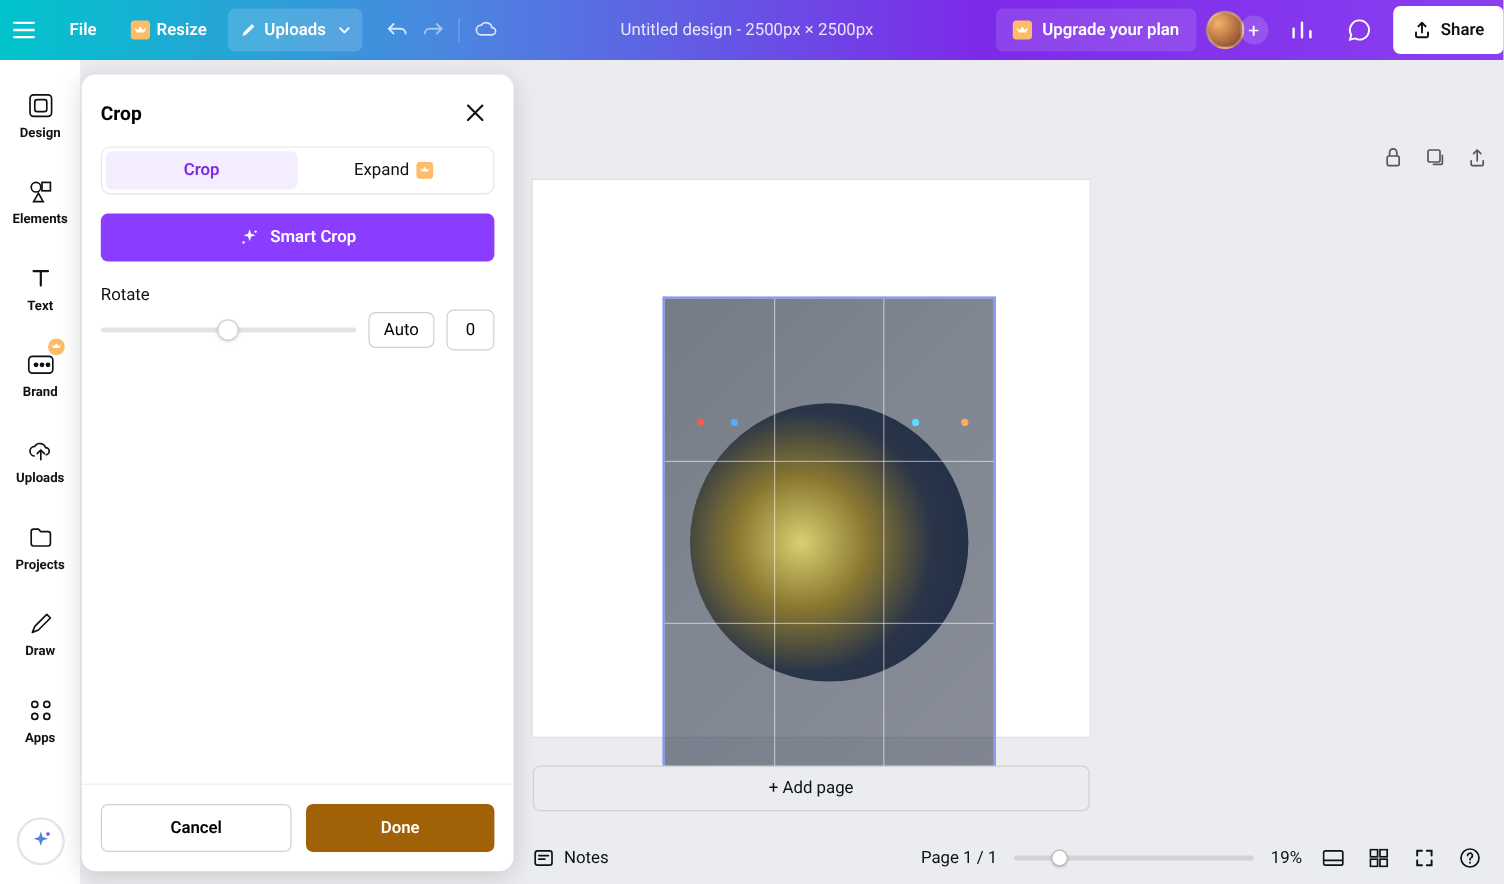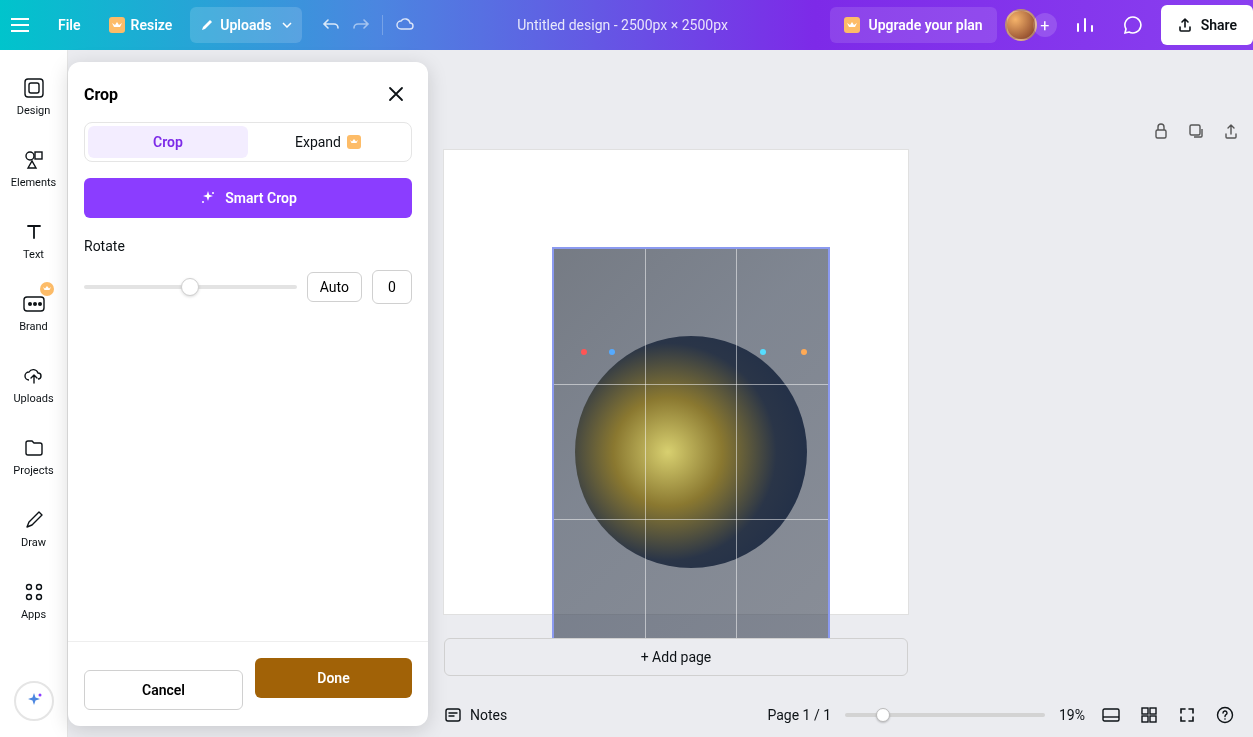--- a/index.html
+++ b/index.html
@@ -20,44 +20,44 @@
 .doc-title { flex: 1; text-align: center; font-size: 14px; color: rgba(255,255,255,.85); }
 .upgrade-btn { background: rgba(255,255,255,.12); padding: 0 14px; height: 36px; border-radius: 6px; display: flex; align-items: center; gap: 8px; font-size: 14px; font-weight: 600; cursor: pointer; }
 .avatar-group { display: flex; align-items: center; }
 .avatar { width: 32px; height: 32px; border-radius: 50%; background: radial-gradient(circle at 30% 30%, #f5b36a, #7a3520); border: 2px solid rgba(255,255,255,.3); }
 .avatar-plus { width: 24px; height: 24px; border-radius: 50%; background: rgba(255,255,255,.15); display: flex; align-items: center; justify-content: center; margin-left: -4px; font-size: 16px; cursor:pointer; }
 .round-btn { width: 40px; height: 40px; border-radius: 6px; display: flex; align-items: center; justify-content: center; cursor: pointer; }
 .share-btn { background: #fff; color: #0d1216; padding: 0 16px; height: 40px; border-radius: 6px; display: flex; align-items: center; gap: 8px; font-size: 14px; font-weight: 600; cursor: pointer; }
 
 
 .sidebar { position: absolute; left: 0; top: 50px; width: 68px; height: 687px; background: #fff; border-right: 1px solid #e5e5e5; display: flex; flex-direction: column; align-items: center; padding-top: 10px; }
-.side-item { width: 68px; height: 72px; display: flex; flex-direction: column; align-items: center; justify-content: center; gap: 4px; font-size: 11px; color: #0d1216; cursor: pointer; position: relative; }
+.side-item { width: 68px; height: 72px; display: flex; flex-direction: column; align-items: center; justify-content: center; gap: 4px; font-size: 11px; color: #0d1216; cursor: pointer; position: relative; font-weight: bold; }
 .side-item .ico { width: 24px; height: 24px; display: flex; align-items: center; justify-content: center; color: #0d1216; }
 .side-item .badge { position: absolute; top: 6px; right: 14px; width: 14px; height: 14px; background: #fdbc68; border-radius: 50%; display:flex; align-items:center; justify-content:center; }
 .sidebar .magic { margin-top: auto; margin-bottom: 16px; width: 40px; height: 40px; border-radius: 50%; border: 2px solid #e5e5e5; display: flex; align-items: center; justify-content: center; cursor:pointer; background:#fff; }
 
 
 .crop-panel { position: absolute; left: 68px; top: 62px; width: 360px; height: 664px; background: #fff; border-radius: 12px; box-shadow: 0 4px 20px rgba(0,0,0,.15); display: flex; flex-direction: column; }
 .crop-header { padding: 16px 16px 12px 16px; display: flex; align-items: center; justify-content: space-between; }
 .crop-header h2 { font-size: 16px; font-weight: 700; }
 .close-x { width: 32px; height: 32px; display: flex; align-items: center; justify-content: center; cursor: pointer; border-radius: 6px; }
 .seg { margin: 0 16px; border: 1px solid #e5e5e5; border-radius: 8px; padding: 3px; display: flex; }
 .seg .seg-item { flex: 1; text-align: center; padding: 8px 0; font-size: 14px; border-radius: 6px; cursor: pointer; display:flex; align-items:center; justify-content:center; gap:6px; color:#0d1216; }
 .seg .seg-item.active { background: #f3edff; color: #7d2ae8; font-weight: 600; }
 .smart-crop { margin: 16px; height: 40px; background: #8b3dff; color: #fff; border-radius: 6px; display: flex; align-items: center; justify-content: center; gap: 8px; font-size: 14px; font-weight: 600; cursor: pointer; }
 .rotate-section { padding: 4px 16px 0 16px; }
-.rotate-label { font-size: 14px; margin-bottom: 16px; color:#0d1216; }
+.rotate-label { font-size: 14px; margin-bottom: 4px; color:#0d1216; }
 .rotate-row { display: flex; align-items: center; gap: 10px; }
 .slider { flex: 1; height: 4px; background: #e3e3e3; border-radius: 2px; position: relative; cursor:pointer; }
 .slider .thumb { position: absolute; left: 50%; top: 50%; width: 18px; height: 18px; background: #fff; border: 1px solid #d0d0d0; border-radius: 50%; transform: translate(-50%, -50%); box-shadow: 0 1px 3px rgba(0,0,0,.15); cursor:grab; }
 .auto-btn { border: 1px solid #d0d0d0; border-radius: 6px; padding: 6px 12px; font-size: 14px; cursor:pointer; background:#fff; }
 .rot-input { width: 40px; height: 34px; border: 1px solid #d0d0d0; border-radius: 6px; text-align: center; font-size: 14px; }
 .panel-footer { margin-top: auto; border-top: 1px solid #eee; padding: 16px; display: flex; gap: 12px; }
 .panel-footer .btn { flex: 1; height: 40px; border-radius: 6px; display: flex; align-items: center; justify-content: center; font-size: 14px; font-weight: 600; cursor: pointer; }
-.btn.cancel { border: 1px solid #d0d0d0; background: #fff; margin-top: 12px; }
+.btn.cancel { border: 1px solid #d0d0d0; background: #fff; }
 .btn.done { background: #a16207; color: #fff; }
 
 
 .canvas-area { position: absolute; left: 428px; top: 50px; right: 0; bottom: 44px; }
 .canvas-toolbar-icons { position:absolute; top:72px; right:14px; display:flex; gap:18px; color:#555; }
 .canvas-toolbar-icons span { cursor:pointer; }
 .page { position:absolute; left:16px; top:100px; width:464px; height:464px; background:#fff; box-shadow:0 0 0 1px #e0e0e0; }
 .crop-outline { position:absolute; left:108px; top:97px; width:278px; height:410px; border:2px solid #8b9af0; }
 .image-dim { position:absolute; inset:0; background: linear-gradient(135deg, #1a2332 0%, #2a3548 40%, #3a4252 100%); opacity:.6; }
 .inner-circle { position:absolute; left:50%; top:50%; width:232px; height:232px; margin-left:-116px; margin-top:-116px; border-radius:50%; overflow:hidden; background: radial-gradient(circle at 40% 50%, #d8d070 0%, #8a7830 30%, #2a3548 60%, #1a2a48 100%); }

